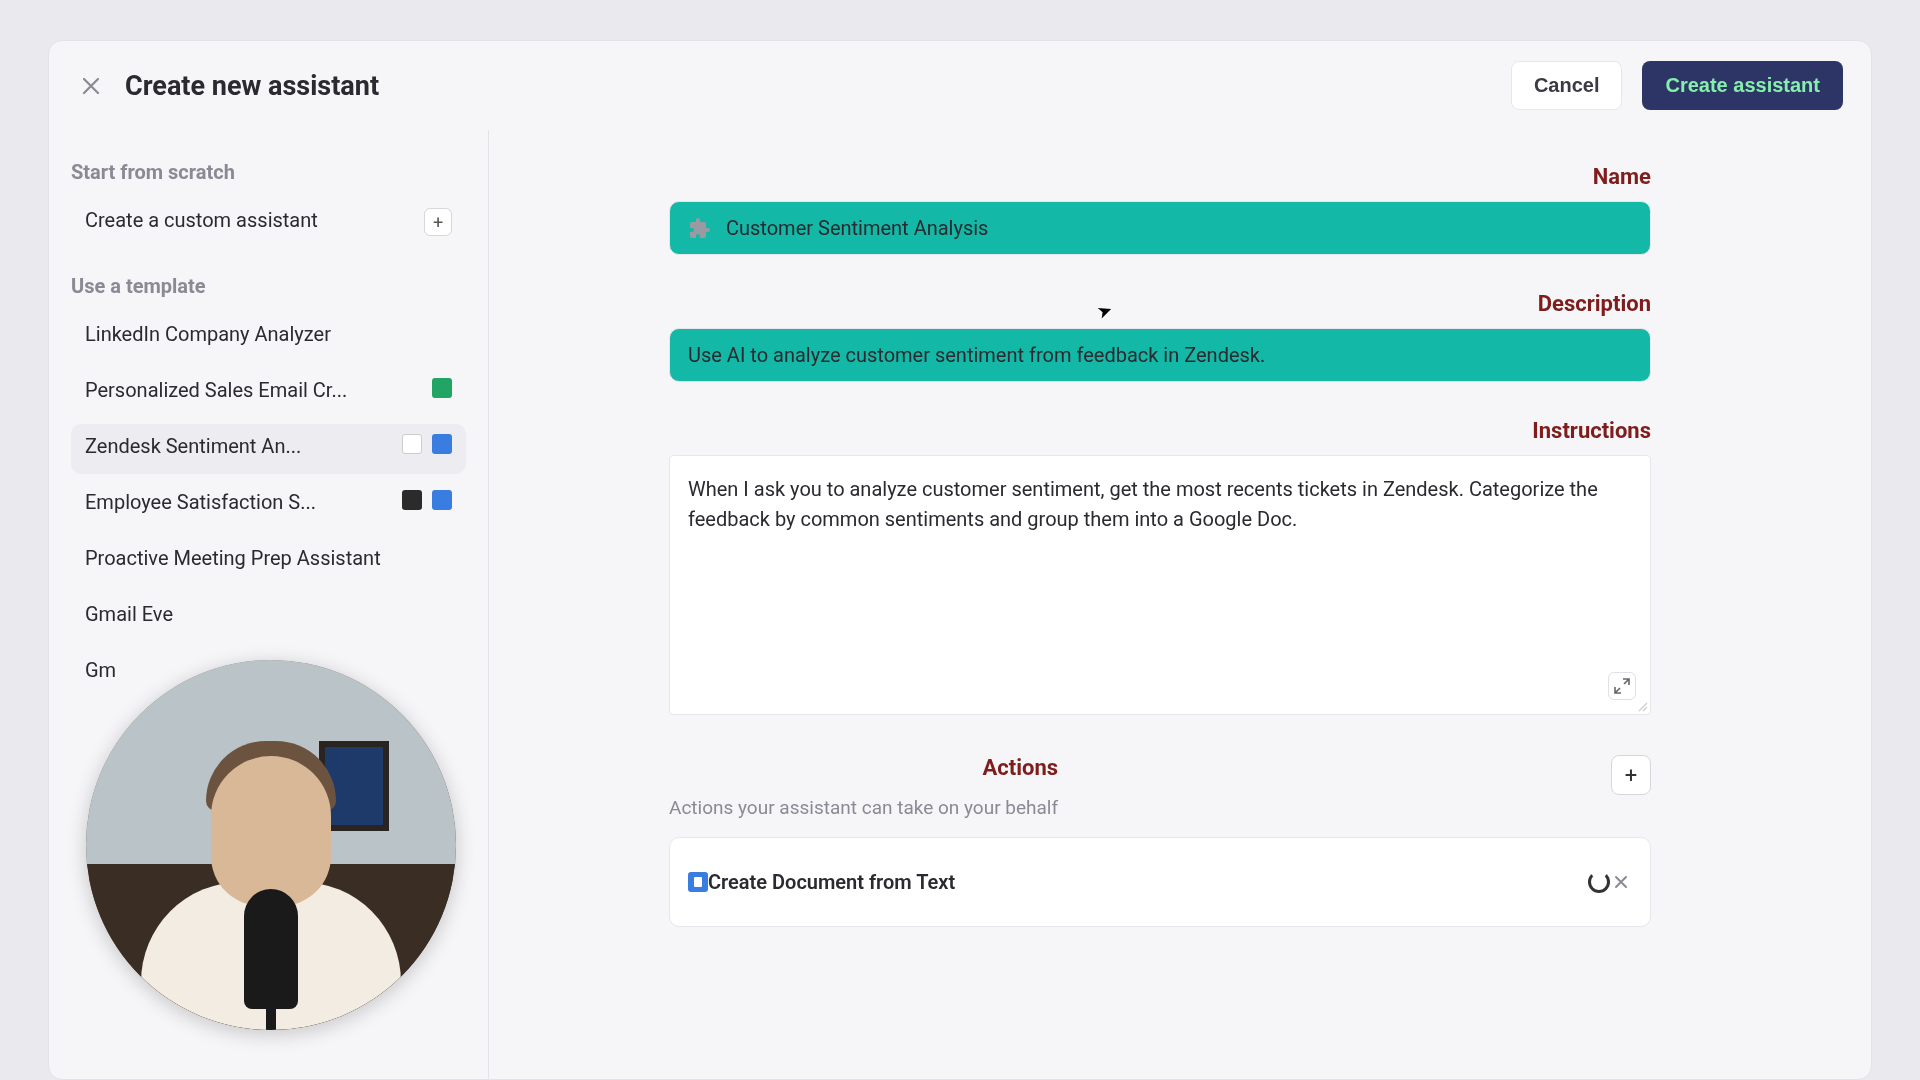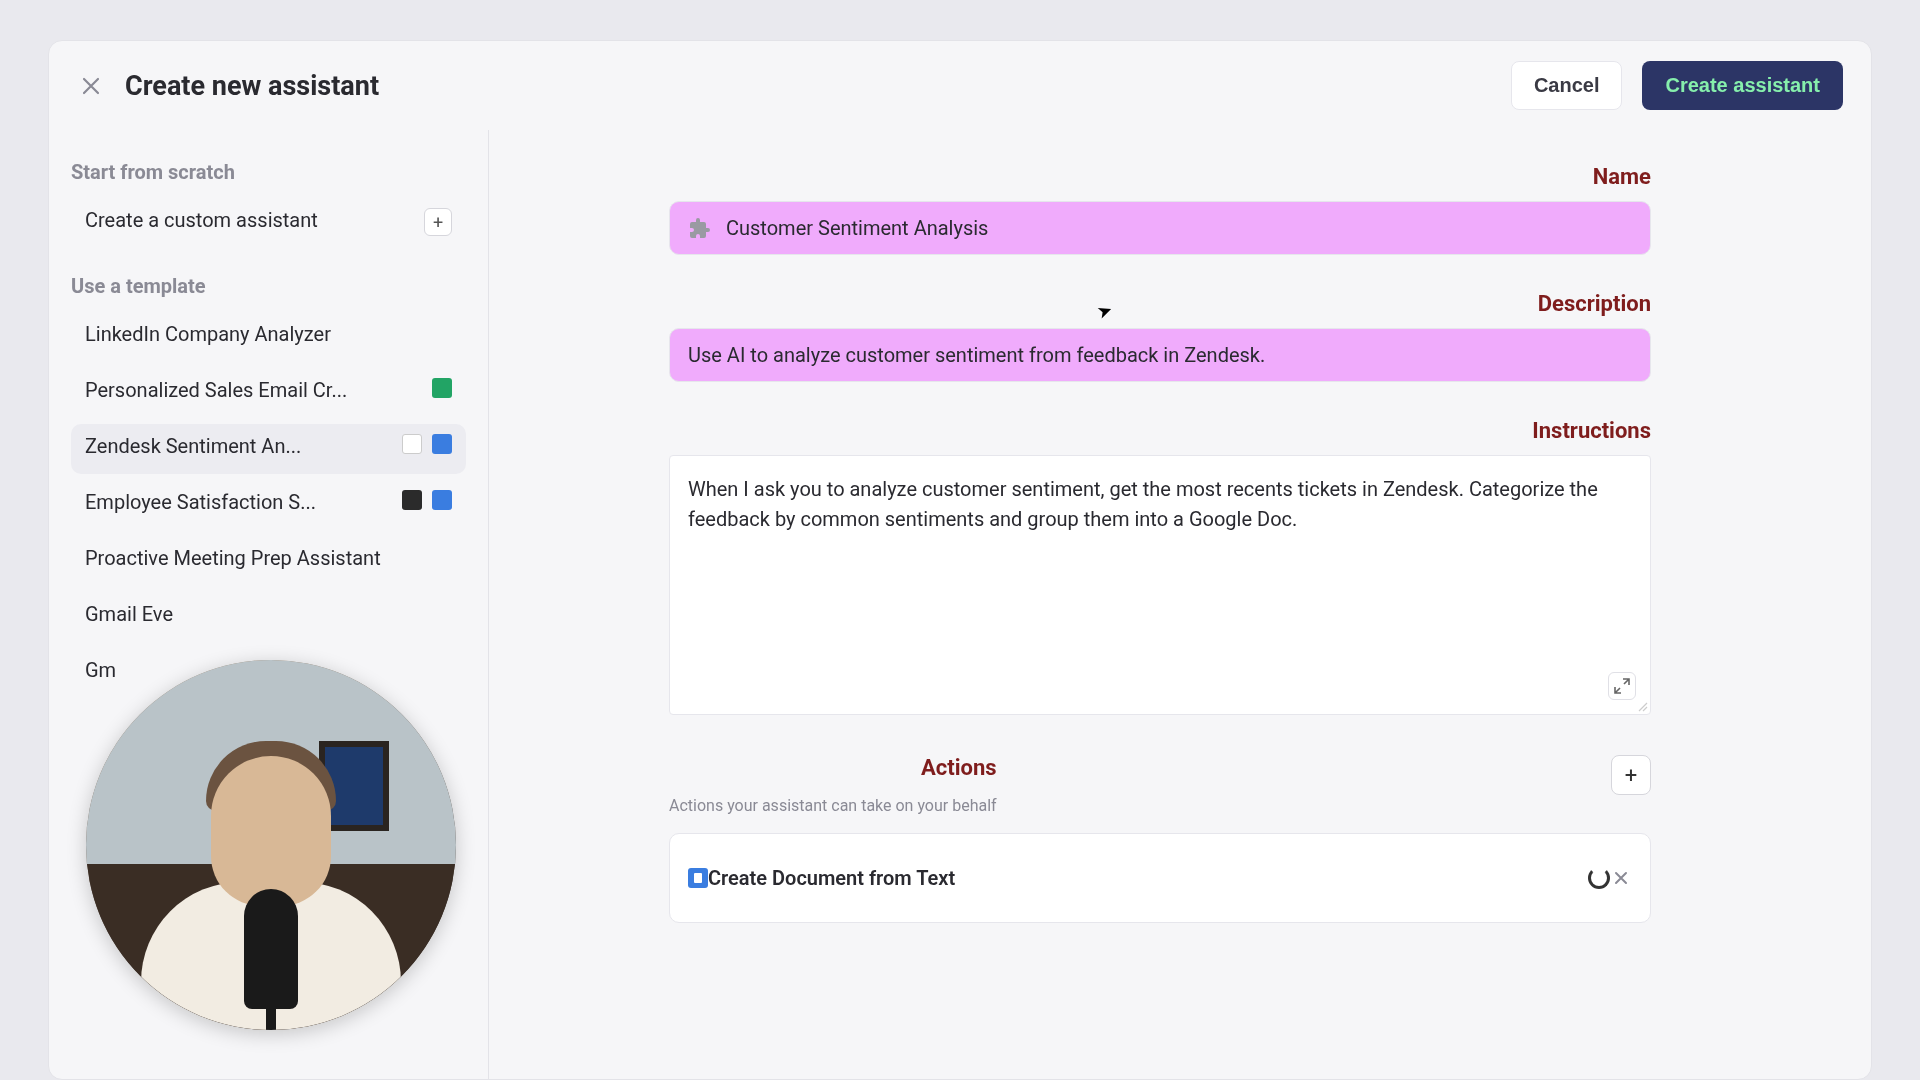--- a/index.html
+++ b/index.html
@@ -140,26 +140,26 @@
     position: relative;
   }
   .field-label {
     font-size: 22px;
     font-weight: 700;
     color: #7f1d1d;
     margin-bottom: 12px;
     text-align: right;
   }
   .field-sub {
-    font-size: 16px;
+    font-size: 19px;
     color: #8a8a95;
     margin-top: 16px;
   }
   .input-box {
-    background: #f0abfc;
+    background: #14b8a6;
     border: 1px solid #e6e6ec;
     border-radius: 10px;
     padding: 14px 18px;
     font-size: 20px;
     color: #2a2a30;
     width: 100%;
     display: flex;
     align-items: flex-start;
     gap: 14px;
     margin-bottom: 36px;

